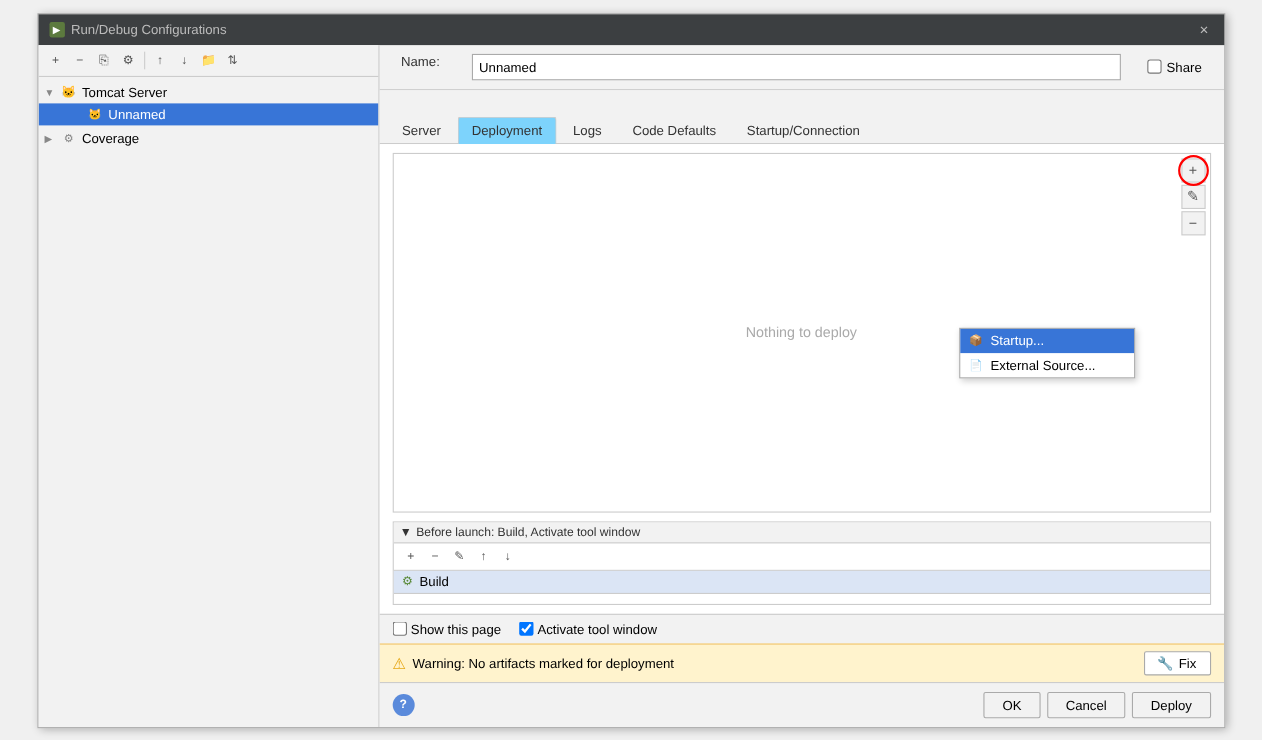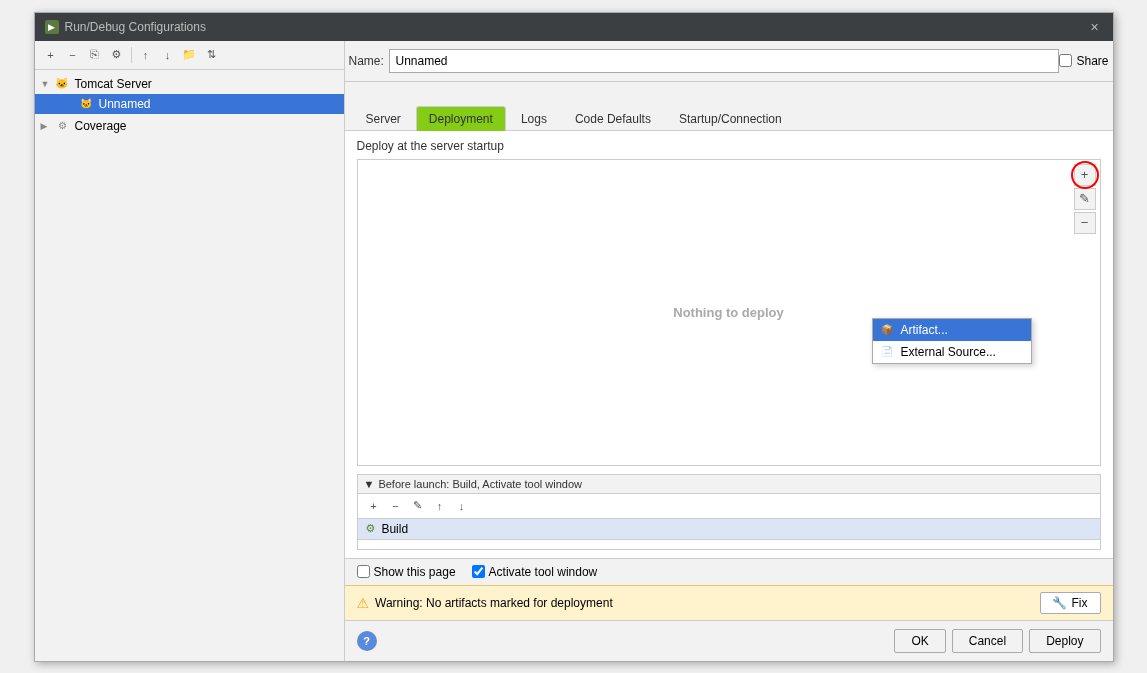--- a/index.html
+++ b/index.html
@@ -128,23 +128,22 @@
       padding-left: 30px;
     }
     .right-panel {
       flex: 1;
       display: flex;
       flex-direction: column;
       overflow: hidden;
     }
     .name-row {
       display: flex;
-      align-items: center;
-      padding: 8px 4px;
-      gap: 0;
+      padding: 8px 20px;
+      gap: 24px;
       border-bottom: 1px solid #ccc;
     }
     .name-label {
       font-size: 12px;
       color: #333;
       min-width: 40px;
     }
     .name-input {
       flex: 1;
       height: 24px;
@@ -173,21 +172,21 @@
       color: #333;
       border: 1px solid transparent;
       border-bottom: none;
       margin-right: 2px;
       border-radius: 3px 3px 0 0;
       position: relative;
       top: 1px;
       margin-top: 23px;
     }
     .tab.active {
-      background: #84cc16;
+      background: #7dd3fc;
       border-color: #ccc;
       border-bottom-color: white;
       color: #333;
     }
     .panel-content {
       flex: 1;
       display: flex;
       flex-direction: column;
       overflow: hidden;
       padding: 8px 12px;
@@ -205,21 +204,20 @@
       position: relative;
       overflow: hidden;
     }
     .nothing-to-deploy {
       position: absolute;
       top: 50%;
       left: 50%;
       transform: translate(-50%, -50%);
       color: #aaa;
       font-size: 13px;
-      font-weight: bold;
     }
     .deploy-toolbar {
       position: absolute;
       top: 4px;
       right: 4px;
       display: flex;
       flex-direction: column;
       gap: 2px;
     }
     .deploy-tb-btn {
@@ -451,38 +449,37 @@
 
       <div class="tabs-row">
         <div class="tab">Server</div>
         <div class="tab active">Deployment</div>
         <div class="tab">Logs</div>
         <div class="tab">Code Defaults</div>
         <div class="tab">Startup/Connection</div>
       </div>
 
       <div class="panel-content">
-        <div class="deploy-label">Deploy at the server startup</div>
 
         <div class="deploy-area relative-container">
           <div class="nothing-to-deploy">Nothing to deploy</div>
           <div class="deploy-toolbar">
             <div class="deploy-tb-btn" style="position:relative;">
               <span>+</span>
 
               <div class="annotation-circle" style="width:28px;height:28px;top:-4px;left:-4px;"></div>
             </div>
             <div class="deploy-tb-btn">✎</div>
             <div class="deploy-tb-btn">−</div>
           </div>
 
           <div class="dropdown-popup">
             <div class="dropdown-item highlighted">
               <span class="artifact-icon">📦</span>
-              <span>Artifact...</span>
+              <span>Startup...</span>
             </div>
             <div class="dropdown-item">
               <span class="artifact-icon">📄</span>
               <span>External Source...</span>
             </div>
           </div>
         </div>
 
         <div class="before-launch-section">
           <div class="before-launch-header">

